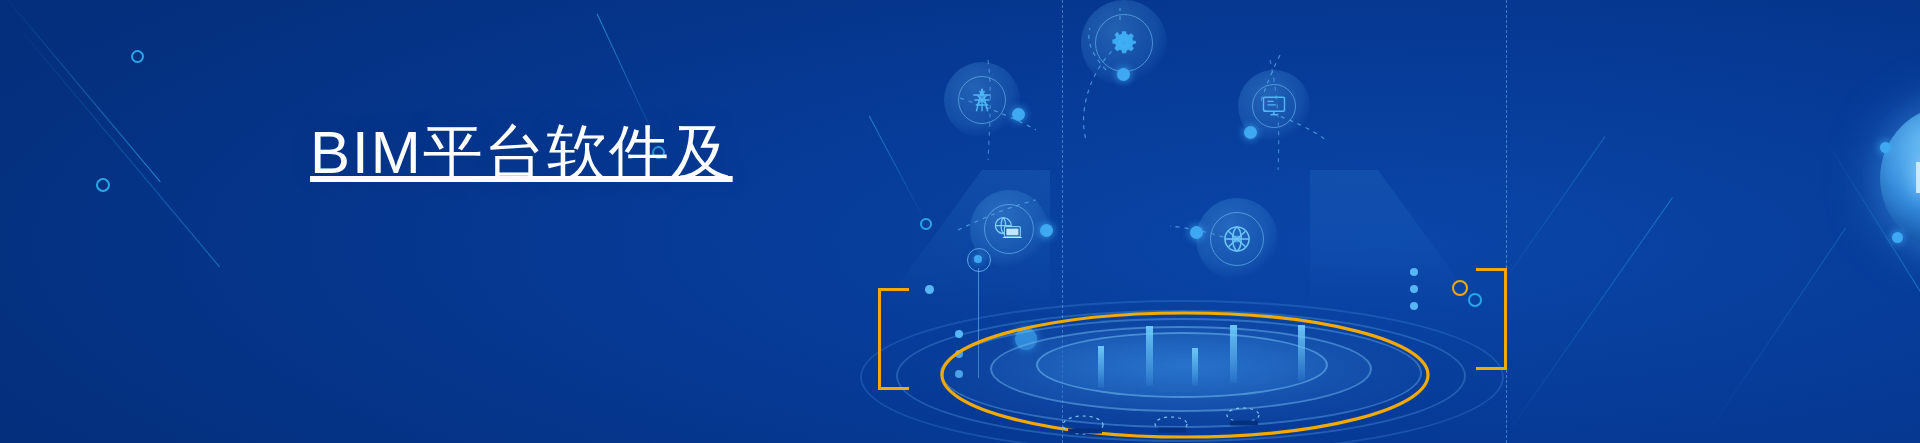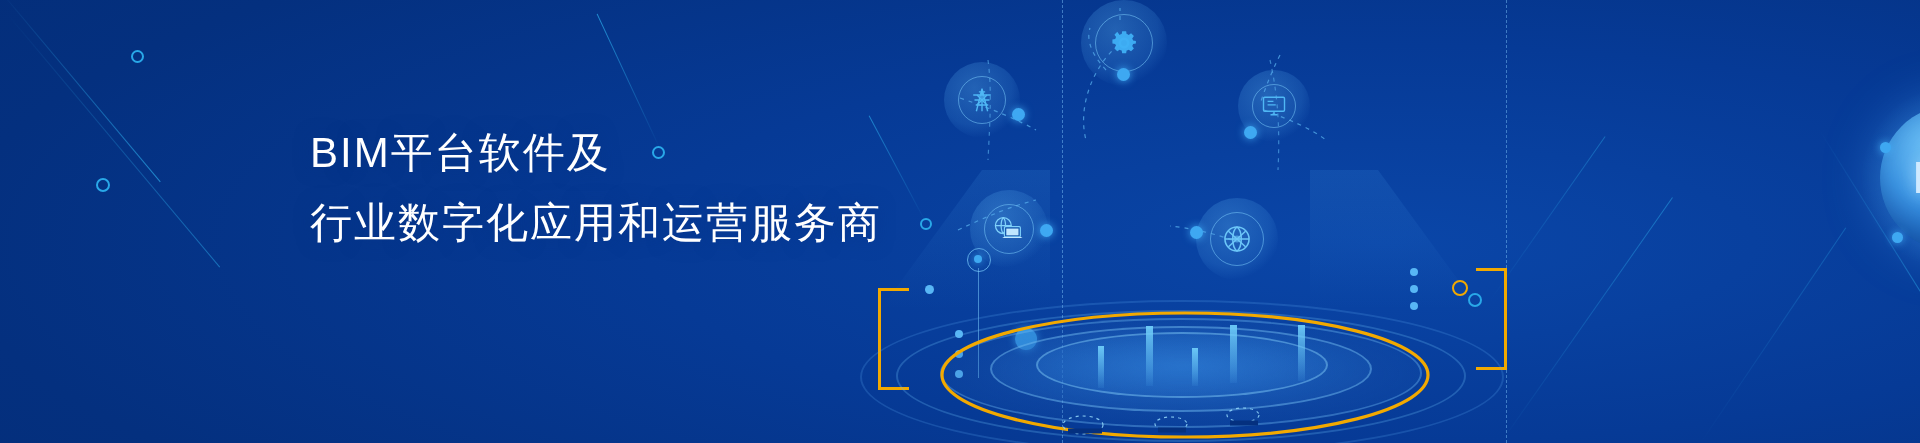--- a/index.html
+++ b/index.html
@@ -6,21 +6,21 @@
   body{width:1920px;height:443px;overflow:hidden;font-family:"Liberation Sans","DejaVu Sans",sans-serif;}
   .banner{position:relative;width:1920px;height:443px;overflow:hidden;
     background:
       radial-gradient(120% 140% at 72% 55%, #0a46a8 0%, #063a96 32%, #04307f 62%, #032a70 100%);
   }
   
   .diag{position:absolute;transform-origin:0 0;background:linear-gradient(to right, rgba(41,168,232,0) 0%, rgba(41,168,232,.95) 100%);height:1px;}
   .dotc{position:absolute;border:2px solid #29a8e8;border-radius:50%;background:transparent;}
   
   .headline{position:absolute;left:310px;top:118px;z-index:20;}
-  .headline .ln{color:#ffffff;font-size:42px;line-height:70px;letter-spacing:2px;font-weight:400;white-space:nowrap;text-shadow:0 0 18px rgba(8,50,130,.6);}
+  .headline .ln{color:#ffffff;font-size:60px;line-height:70px;letter-spacing:2px;font-weight:400;white-space:nowrap;text-shadow:0 0 18px rgba(8,50,130,.6);text-decoration:underline;}
   
   .graphic{position:absolute;left:840px;top:0;width:1080px;height:443px;}
   .beam{position:absolute;background:linear-gradient(to bottom, rgba(66,150,230,.16), rgba(66,150,230,0));}
   .sphere{position:absolute;left:1040px;top:105px;width:146px;height:146px;border-radius:50%;
     background:radial-gradient(circle at 36% 28%, #6fc2f5 0%, #3f9ae8 38%, #1e6fcc 72%, #1558b4 100%);
     box-shadow:0 0 46px 10px rgba(60,150,235,.38), inset -10px -14px 36px rgba(10,50,120,.55);}
   .sphere-halo{position:absolute;left:1022px;top:87px;width:182px;height:182px;border-radius:50%;
     background:radial-gradient(circle, rgba(86,170,240,.26) 0%, rgba(86,170,240,.10) 55%, rgba(86,170,240,0) 72%);}
   .sphere-label{position:absolute;left:1040px;top:105px;width:146px;height:146px;display:flex;align-items:center;justify-content:center;
     color:#cfeaff;font-size:44px;letter-spacing:1px;font-weight:400;text-shadow:0 0 16px rgba(190,230,255,.9);}
@@ -52,21 +52,20 @@
   <div class="dotc" style="left:920px;top:218px;width:8px;height:8px;"></div>
 
   <div class="diag" style="left:1500px;top:443px;width:300px;transform:rotate(-55deg);opacity:.55;"></div>
   <div class="diag" style="left:1490px;top:300px;width:200px;transform:rotate(-55deg);opacity:.45;"></div>
   <div class="dotc" style="left:1468px;top:293px;width:10px;height:10px;"></div>
   <div class="diag" style="left:1820px;top:130px;width:190px;transform:rotate(58deg);opacity:.5;"></div>
   <div class="diag" style="left:1700px;top:443px;width:260px;transform:rotate(-56deg);opacity:.35;"></div>
 
   <div class="headline">
     <div class="ln">BIM平台软件及</div>
-    <div class="ln">行业数字化应用和运营服务商</div>
   </div>
 
   <div class="graphic">
 
     <div class="beam" style="left:40px;top:170px;width:170px;height:140px;clip-path:polygon(60% 0,100% 0,100% 100%,0 100%);"></div>
     <div class="beam" style="left:470px;top:170px;width:170px;height:140px;clip-path:polygon(0 0,40% 0,100% 100%,0 100%);"></div>
 
     <div class="vdash" style="left:222px;top:0;height:443px;"></div>
     <div class="vdash" style="left:666px;top:0;height:443px;"></div>
 

